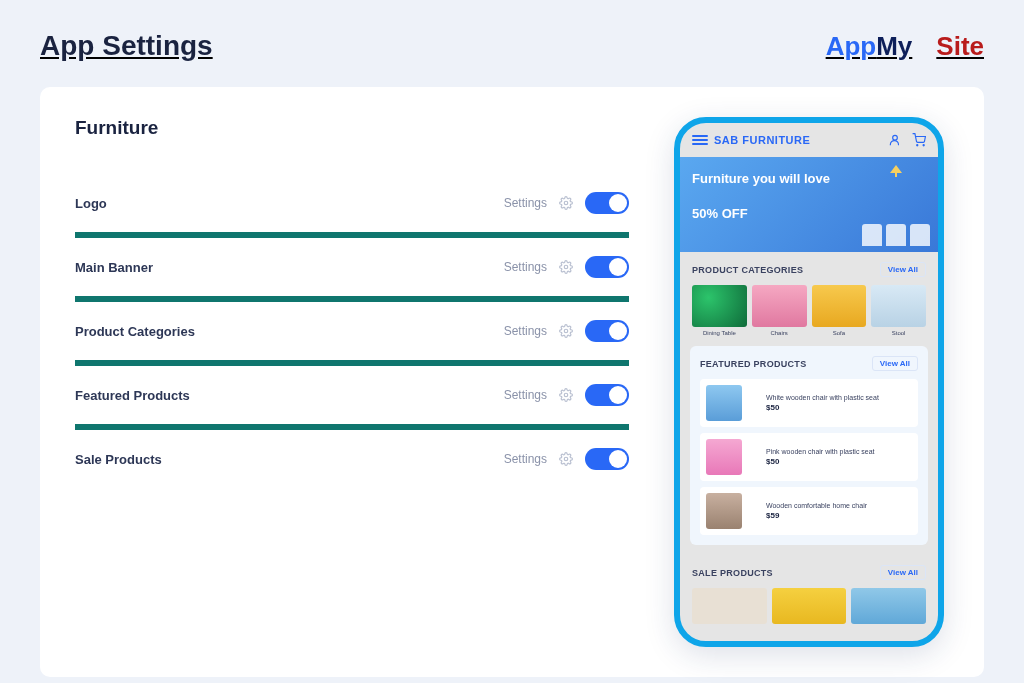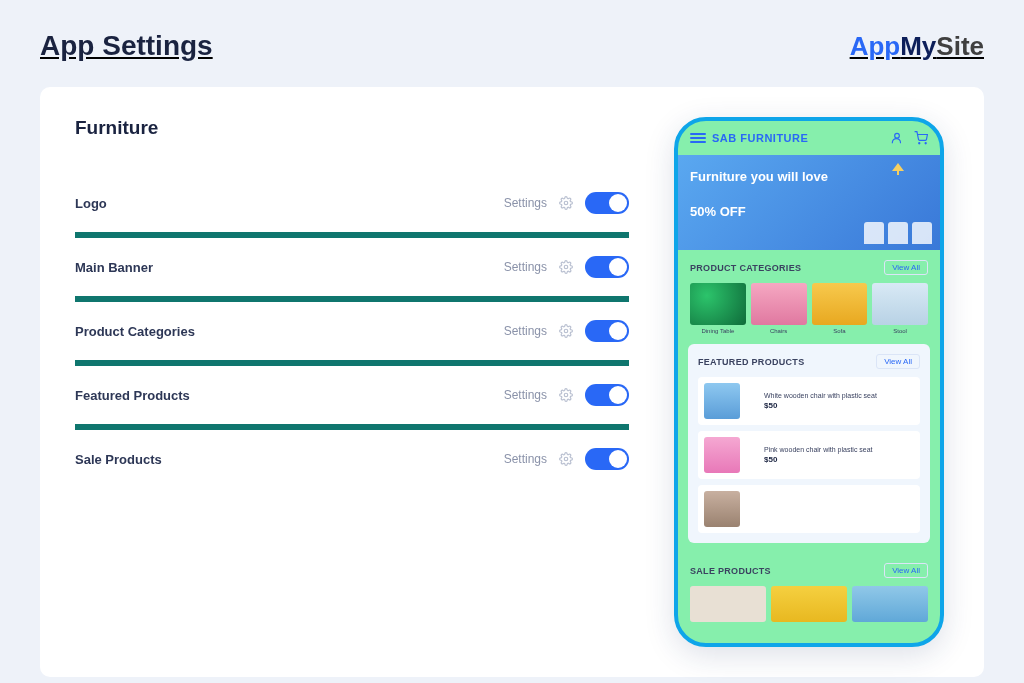--- a/index.html
+++ b/index.html
@@ -2,55 +2,55 @@
 <html><head>
   <meta charset="utf-8">
   <style>
     * { margin: 0; padding: 0; box-sizing: border-box; font-family: -apple-system, BlinkMacSystemFont, 'Segoe UI', Arial, sans-serif; }
     body { background: #eef2f9; width: 1024px; height: 683px; padding: 30px 40px; }
     .header { display: flex; justify-content: space-between; align-items: center; margin-bottom: 25px; text-decoration: underline; }
     .page-title { font-size: 28px; font-weight: 700; color: #1a2340; }
     .brand { font-size: 26px; font-weight: 800; }
     .brand-app { color: #2968f6; }
     .brand-my { color: #0d1f5a; }
-    .brand-site { color: #404040; }
+    .brand-site { color: #b91c1c; margin-left: 24px; }
     .card { background: #fff; border-radius: 10px; padding: 30px 35px; display: flex; gap: 40px; min-height: 560px; }
     .left { flex: 1; }
     .dashboard-title { font-size: 19px; font-weight: 700; color: #1a2340; margin-bottom: 35px; }
     .row { display: flex; align-items: center; justify-content: space-between; padding: 18px 0; border-bottom: 6px solid #0f766e; }
     .row:last-child { border-bottom: none; }
     .row-label { font-size: 13px; font-weight: 600; color: #2d3756; }
     .row-controls { display: flex; align-items: center; gap: 12px; }
     .settings-link { font-size: 12px; color: #8a92a9; cursor: pointer; }
     .gear-icon { width: 14px; height: 14px; color: #b8bfd0; }
     .toggle { width: 44px; height: 22px; background: #2968f6; border-radius: 20px; position: relative; cursor: pointer; }
     .toggle::after { content: ''; position: absolute; right: 2px; top: 2px; width: 18px; height: 18px; background: #fff; border-radius: 50%; }
 
     
     .phone-wrap { width: 280px; display:flex; justify-content:center; }
-    .phone { width: 270px; height: 530px; background: #86efac; border-radius: 32px; box-shadow: 0 8px 30px rgba(30,50,100,0.15); overflow: hidden; position: relative; border: 4px solid #0ea5e9; }
+    .phone { width: 270px; height: 530px; background: #e5e5e5; border-radius: 32px; box-shadow: 0 8px 30px rgba(30,50,100,0.15); overflow: hidden; position: relative; border: 6px solid #0ea5e9; }
     .phone-inner { height: 100%; overflow: hidden; }
     .app-bar { display: flex; align-items: center; justify-content: space-between; padding: 10px 12px; }
     .app-bar-left { display: flex; align-items: center; gap: 6px; }
     .hamburger { width: 16px; display:flex; flex-direction:column; gap:2px;}
     .hamburger span{height:2px;background:#2968f6;border-radius:1px;}
     .app-name { font-size: 11px; font-weight: 800; color: #2968f6; letter-spacing: 0.5px; }
     .app-bar-right { display: flex; gap: 10px; }
     .app-bar-right svg { width: 14px; height: 14px; color: #2968f6; }
     .banner { height: 95px; background: linear-gradient(135deg,#5aa8f0,#3978d8); color: #fff; padding: 14px 12px; position: relative; overflow:hidden;}
     .banner-title { font-size: 13px; font-weight: 700; margin-bottom: 20px; }
     .banner-sub { font-size: 13px; font-weight: 800; }
     .banner-lamp { position:absolute; right:30px; top:6px; width:24px;height:24px;}
     .banner-chairs{position:absolute;right:8px;bottom:6px;display:flex;gap:4px;}
     .banner-chairs span{width:20px;height:22px;background:rgba(255,255,255,0.8);border-radius:3px 3px 0 0;}
 
     .section { padding: 10px 12px; }
     .section-head { display: flex; justify-content: space-between; align-items: center; margin-bottom: 8px; }
     .section-title { font-size: 9px; font-weight: 800; color: #3a4260; letter-spacing: 0.3px; }
-    .view-all { font-size: 8px; color: #2968f6; border: 1px solid #dbe5f7; padding: 2px 7px; border-radius: 3px; cursor:pointer; }
+    .view-all { font-size: 8px; color: #2968f6; border: 1px solid #dbe5f7; padding: 2px 7px; border-radius: 3px; cursor:pointer;font-weight:bold; }
     .cat-grid { display: flex; gap: 5px; }
     .cat { flex: 1; text-align: center; }
     .cat-img { width: 100%; height: 42px; border-radius: 3px; margin-bottom: 3px; }
     .cat-label { font-size: 6px; color: #3a4260; }
     .c1{background: radial-gradient(circle at 30% 30%, #2cc46b, #0f6b3a);}
     .c2{background: linear-gradient(#f5a8c2,#e078a0);}
     .c3{background: linear-gradient(#f7c94d,#e8a820);}
     .c4{background: linear-gradient(#d8e9f5,#b8d2e5);}
 
     .feat-section { background: #f0f6fd; border-radius: 6px; padding: 10px; margin: 0 10px 10px; }
@@ -221,20 +221,24 @@
           </div>
           <div class="feat-item">
             <div class="feat-img fi2"></div>
             <div class="feat-text">
               <div class="feat-name">Pink wooden chair with plastic seat</div>
               <div class="feat-price">$50</div>
             </div>
           </div>
           <div class="feat-item">
             <div class="feat-img fi3"></div>
+            <div class="feat-text">
+              <div class="feat-name">Wooden comfortable home chair</div>
+              <div class="feat-price">$59</div>
+            </div>
           </div>
         </div>
 
         <div class="section">
           <div class="section-head">
             <span class="section-title">SALE PRODUCTS</span>
             <span class="view-all">View All</span>
           </div>
           <div class="sale-grid">
             <div class="s1"></div>

